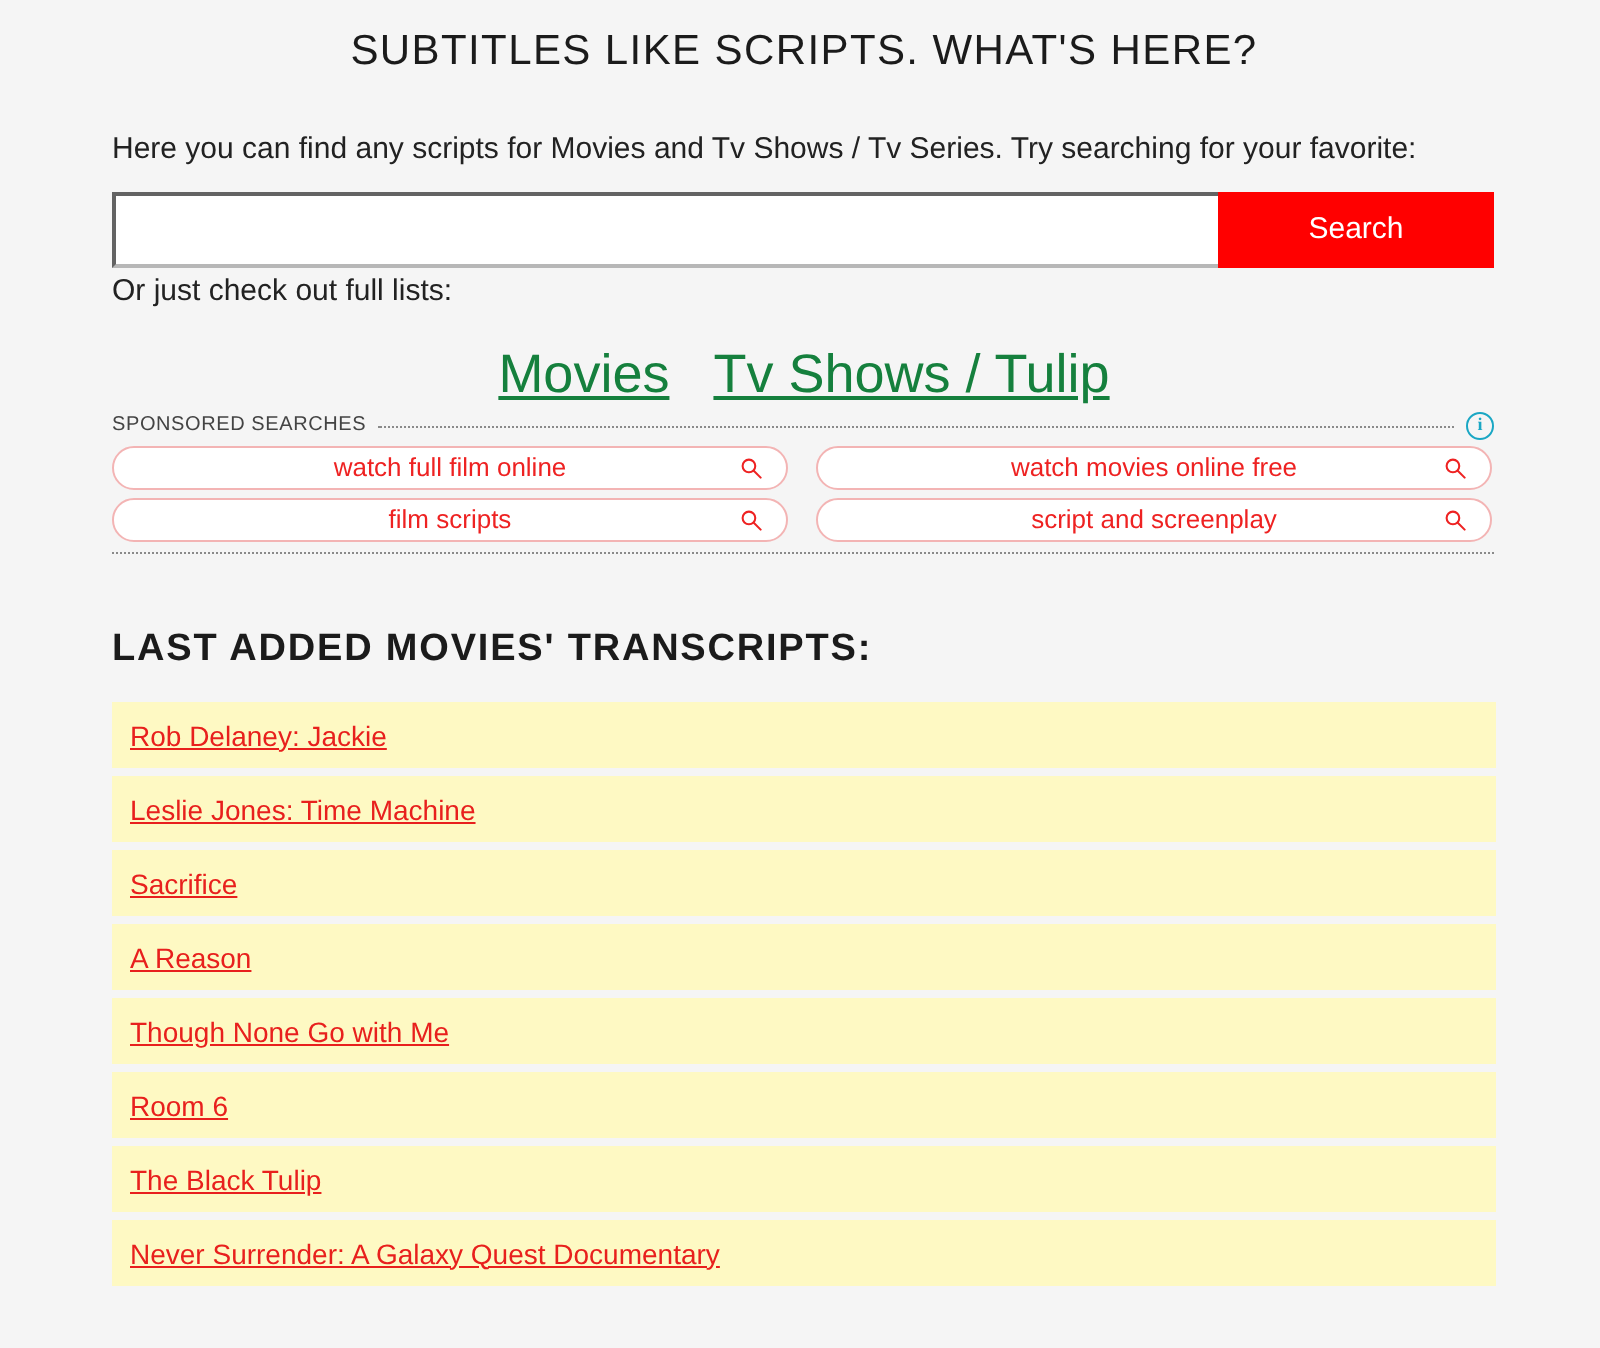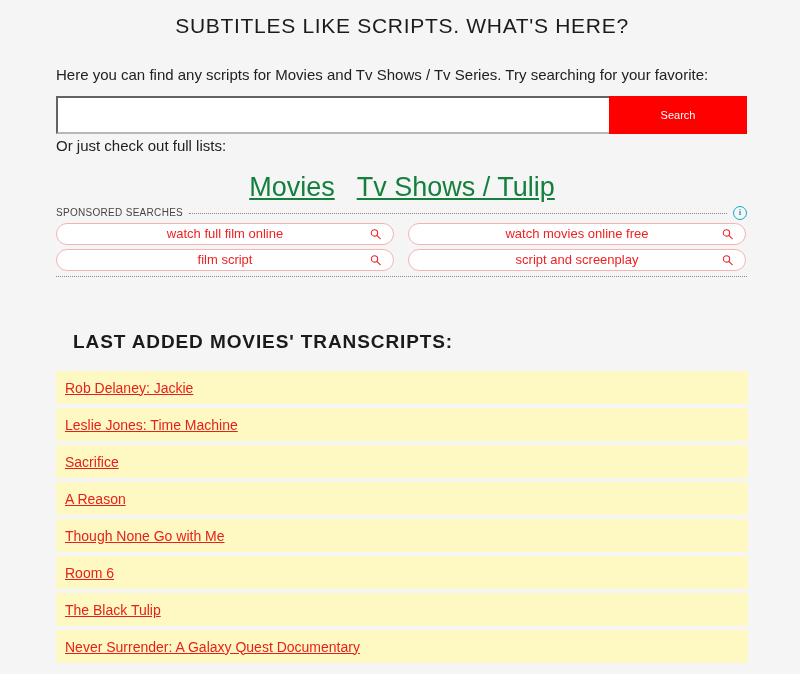--- a/index.html
+++ b/index.html
@@ -75,21 +75,21 @@
   }
   .search-button {
     flex: 0 0 138px;
     width: 138px;
     height: 38px;
     box-sizing: border-box;
     border: none;
     background: #ff0000;
     color: #ffffff;
     font-family: "Liberation Sans", sans-serif;
-    font-size: 11px;
+    font-size: 15px;
     line-height: 38px;
     text-align: center;
     padding: 0;
     cursor: pointer;
   }
 
   
   .lists-note {
     margin: 0;
     padding-top: 2px;
@@ -184,21 +184,21 @@
     right: 12px;
     top: 50%;
     transform: translateY(-50%);
     width: 11px;
     height: 11px;
     display: block;
   }
 
   
   .section-title {
-    margin: 17px;
+    margin: 0;
     padding-top: 36px;
     font-size: 19px;
     font-weight: bold;
     letter-spacing: 0.9px;
     color: #1b1b1b;
     line-height: 24px;
   }
   .movie-list {
     list-style: none;
     margin: 0;
@@ -260,21 +260,21 @@
 
         <div class="ad-pill">
           <span class="ad-text">watch movies online free</span>
           <svg class="mag" viewBox="0 0 16 16">
             <circle cx="6.5" cy="6.5" r="4.6" fill="none" stroke="#ee2222" stroke-width="1.5"></circle>
             <line x1="10" y1="10" x2="15" y2="15" stroke="#ee2222" stroke-width="1.5" stroke-linecap="round"></line>
           </svg>
         </div>
 
         <div class="ad-pill">
-          <span class="ad-text">film script</span>
+          <span class="ad-text">film scripts</span>
           <svg class="mag" viewBox="0 0 16 16">
             <circle cx="6.5" cy="6.5" r="4.6" fill="none" stroke="#ee2222" stroke-width="1.5"></circle>
             <line x1="10" y1="10" x2="15" y2="15" stroke="#ee2222" stroke-width="1.5" stroke-linecap="round"></line>
           </svg>
         </div>
 
         <div class="ad-pill">
           <span class="ad-text">script and screenplay</span>
           <svg class="mag" viewBox="0 0 16 16">
             <circle cx="6.5" cy="6.5" r="4.6" fill="none" stroke="#ee2222" stroke-width="1.5"></circle>

